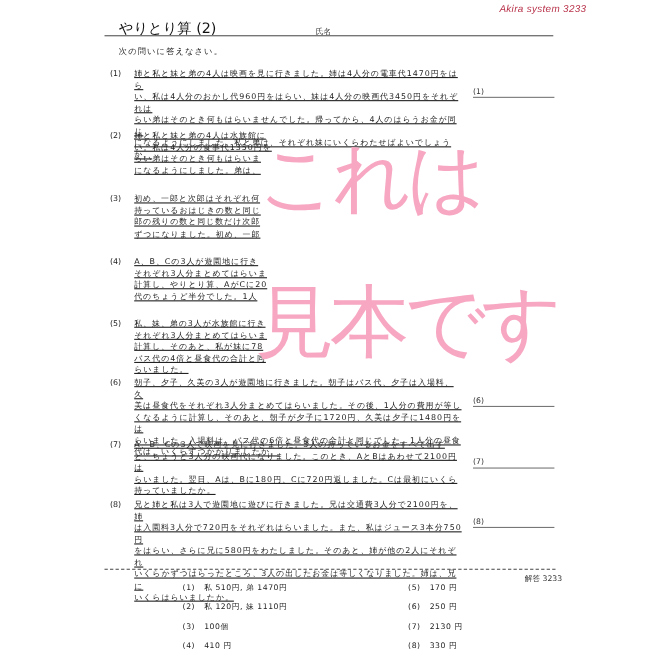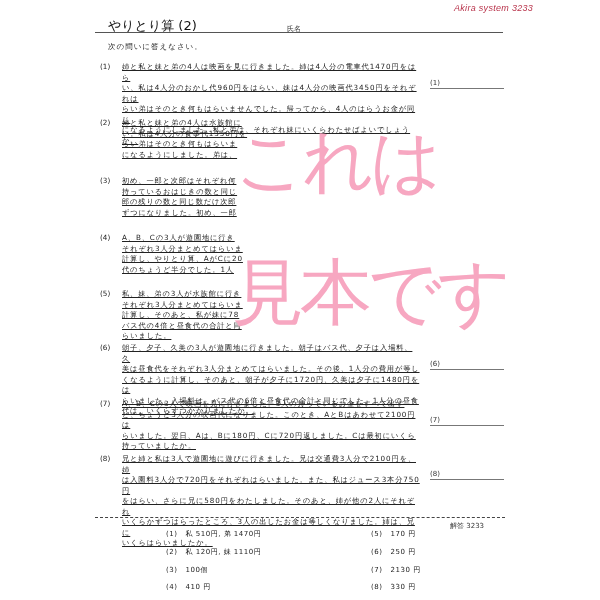--- a/index.html
+++ b/index.html
@@ -11,21 +11,21 @@
     .name-label { position:absolute; left:287px; top:24px; font-size:7px; color:#333; }
     .header-rule { position:absolute; left:95px; top:32px; width:408px; height:1px; background:#555; }
     .instructions { position:absolute; left:108px; top:42px; font-size:7.5px; letter-spacing:1px; color:#222; }
     .q { position:absolute; left:100px; width:320px; font-size:7.2px; line-height:10.5px; color:#222; }
     .q .num { position:absolute; left:0; top:0; }
     .q .body { margin-left:22px; letter-spacing:0.9px; white-space:pre-line;text-decoration:underline; }
     .ans-line { position:absolute; left:430px; width:74px; height:9px; border-bottom:1px solid #777;
       font-size:7px; color:#333; }
     .ans-line span { position:absolute; left:0; top:0; }
     .cut { position:absolute; left:95px; top:517px; width:410px; border-top:1px dashed #444; }
-    .ans-title { position:absolute; left:450px; top:521px; font-size:7px; color:#333; }
+    .ans-title { position:absolute; left:477px; top:521px; font-size:7px; color:#333; }
     .ans { position:absolute; font-size:7px; color:#222; letter-spacing:0.5px;padding-left:44px; }
     .watermark { position:absolute; color:#f7a7c1; font-weight:normal; font-family:"DejaVu Sans", sans-serif;
       letter-spacing:-4px; line-height:1;margin-top:21px; }
     .wm1 { left:235px; top:105px; font-size:70px; }
     .wm2 { left:232px; top:235px; font-size:72px; }
   </style>
 </head>
 <body>
 
 <div class="brand">Akira system  3233</div>

